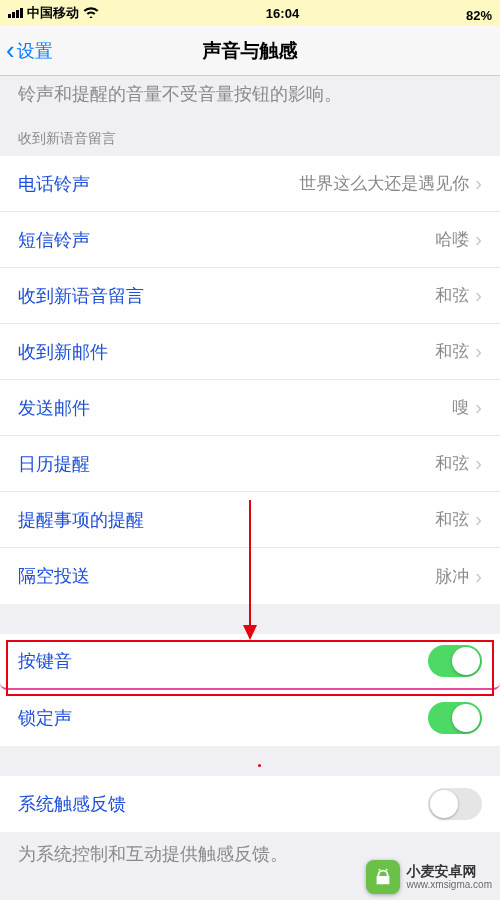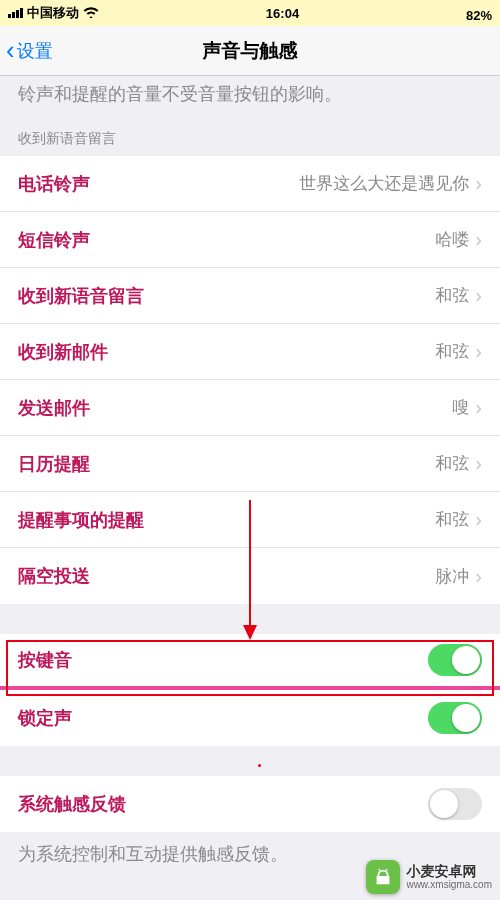--- a/index.html
+++ b/index.html
@@ -17,21 +17,21 @@
     .nav-bar { height: 50px; background: #f7f7f7; border-bottom: 1px solid #ccc; display: flex; align-items: center; position: relative; }
     .back-btn { display: flex; align-items: center; color: #007aff; font-size: 18px; padding-left: 6px; cursor: pointer; }
     .back-chevron { font-size: 26px; font-weight: 300; margin-right: 2px; }
     .nav-title { position: absolute; left: 50%; transform: translateX(-50%); font-size: 19px; font-weight: 600; }
     .hint { font-size: 18px; color: #8a8a8d; padding: 10px 18px 8px; }
     .hint.top { padding-top: 6px; }
     .section-header { font-size: 14px; color: #8a8a8d; padding: 16px 18px 8px; }
     .group { background: #fff; }
     .row { height: 56px; display: flex; align-items: center; justify-content: space-between; padding: 0 18px; border-bottom: 1px solid #e5e5e5; cursor: pointer; position: relative; }
     .row:last-child { border-bottom: none; }
-    .row-label { font-size: 18px; color: #be185d; font-weight: bold; }
+    .row-label { font-size: 18px; color: #1d4ed8; }
     .row-right { display: flex; align-items: center; gap: 6px; }
     .row-value { font-size: 17px; color: #8a8a8d; }
     .chevron { color: #c7c7cc; font-size: 20px; font-weight: 300; }
     .toggle { width: 54px; height: 32px; border-radius: 16px; position: relative; flex-shrink: 0; }
     .toggle.on { background: #4cd964; }
     .toggle.off { background: #e5e5e5; }
     .knob { width: 28px; height: 28px; background: #fff; border-radius: 50%; position: absolute; top: 2px; box-shadow: 0 1px 3px rgba(0,0,0,.3); }
     .toggle.on .knob { right: 2px; }
     .toggle.off .knob { left: 2px; }
     .spacer { height: 30px; }
@@ -145,21 +145,21 @@
     <div class="row-right">
         <span class="row-value">脉冲</span>
         <span class="chevron">›</span>
       </div>
   </div>
 </div>
 
 <div class="spacer"></div>
 
 <div class="group">
-  <div class="row" style="border-bottom:4px solid #ec4899;">
+  <div class="row" style="border-bottom:2px solid #ec4899;border-radius:7px;">
     <span class="row-label">按键音</span>
     <div class="toggle on">
         <div class="knob"></div>
       </div>
   </div>
   <div class="row">
     <span class="row-label">锁定声</span>
     <div class="toggle on">
         <div class="knob"></div>
       </div>

